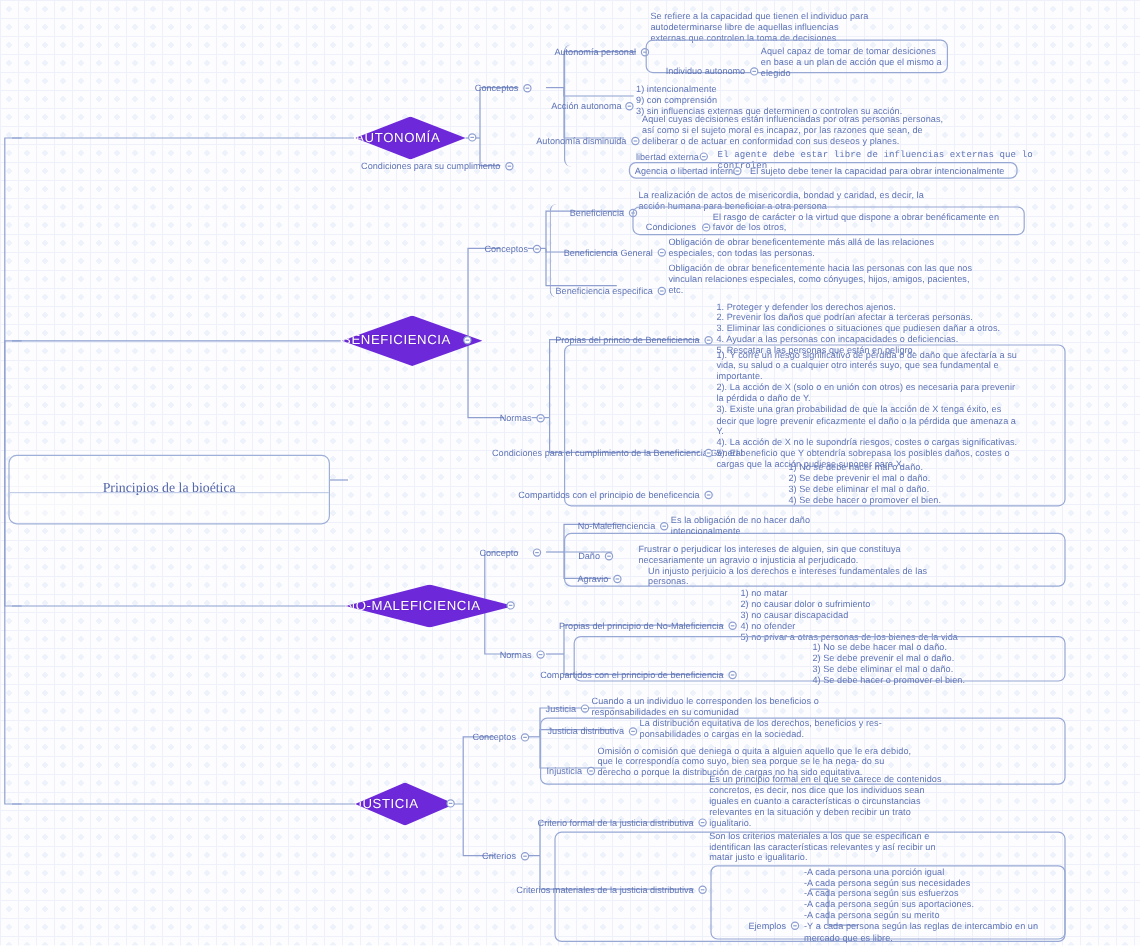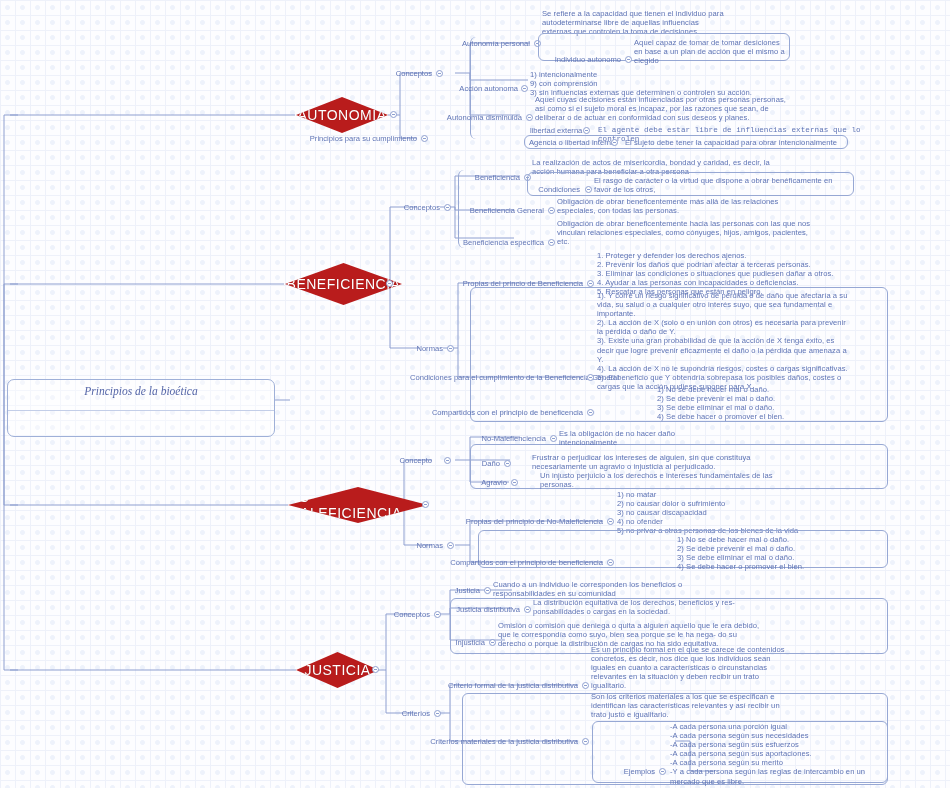--- a/index.html
+++ b/index.html
@@ -28,42 +28,42 @@
   }
   .lbl{
     position:absolute;color:#5f74b5;
     font-size:7.6px;line-height:9.1px;white-space:nowrap;
   }
   .lbl.r{text-align:right;}
 
   
   .diamond{
     position:absolute;
-    background:#b91c1c;
+    background:#6d28d9;
     color:#ffffff;
-    display:flex;align-items:center;justify-content:center;
-    font-size:14px;letter-spacing:.5px;
+    display:flex;align-items:center;
+    font-size:11px;letter-spacing:.5px;
     clip-path:polygon(50% 0,100% 50%,50% 100%,0 50%);
     text-shadow:0 0 1px rgba(0,0,0,.25);
   }
 
   
   .root{
     position:absolute;
     border:1px solid #9fb0d8;
     border-radius:7px;
     background:rgba(255,255,255,.35);
     box-sizing:border-box;
   }
   .root .rtitle,.root .rsub{
     position:absolute;left:0;width:100%;
     text-align:center;color:#5566a8;
     font-family:"Liberation Serif", serif;
   }
-  .root .rtitle{top:5px;font-size:11.5px;font-style:italic;}
+  .root .rtitle{top:21px;font-size:11.5px;}
   .root .rsub{top:36px;font-size:11.5px;line-height:15px;}
   .root .rdiv{position:absolute;left:0;top:30px;width:100%;height:1px;background:#c3cee8;}
 
   
   .frame{
     position:absolute;
     border:1px solid #97a8d4;
     border-radius:6px;
     box-sizing:border-box;
     background:transparent;
@@ -162,21 +162,21 @@
 <div class="tog" style="left:422px;top:501px;"></div>
 
 <div class="diamond" style="left:296px;top:652px;width:83px;height:36px;">
   <span>JUSTICIA</span>
 </div>
 <div class="tog" style="left:372px;top:666px;"></div>
 
 <div class="lbl r" style="left:357px;top:69px;width:75px;">Conceptos</div>
 <div class="tog" style="left:436px;top:70px;"></div>
 
-<div class="lbl r" style="left:277px;top:134px;width:140px;">Principios para su cumplimiento</div>
+<div class="lbl r" style="left:277px;top:134px;width:140px;">Condiciones para su cumplimiento</div>
 <div class="tog" style="left:421px;top:135px;"></div>
 
 <div class="frame" style="left:470px;top:37px;width:318px;height:102px;border-right:none;border-top:none;border-bottom:none;"></div>
 
 <div class="lbl r" style="left:440px;top:39px;width:90px;">Autonomía personal</div>
 <div class="tog" style="left:534px;top:40px;"></div>
 <div class="txt" style="left:542px;top:9px;width:248px;">Se refiere a la capacidad que tienen el individuo para
 autodeterminarse libre de aquellas influencias
 externas que controlen la toma de decisiones</div>
 
@@ -338,21 +338,21 @@
 iguales en cuanto a características o circunstancias
 relevantes en la situación y deben recibir un trato
 igualitario.</div>
 
 <div class="frame" style="left:462px;top:693px;width:426px;height:92px;"></div>
 
 <div class="lbl r" style="left:430px;top:737px;width:148px;">Criterios materiales de la justicia distributiva</div>
 <div class="tog" style="left:582px;top:738px;"></div>
 <div class="txt" style="left:591px;top:692px;width:300px;">Son los criterios materiales a los que se especifican e
 identifican las características relevantes y así recibir un
-trato justo e igualitario.</div>
+matar justo e igualitario.</div>
 
 <div class="frame" style="left:592px;top:721px;width:296px;height:62px;"></div>
 <div class="lbl r" style="left:600px;top:767px;width:55px;">Ejemplos</div>
 <div class="tog" style="left:659px;top:768px;"></div>
 <div class="txt" style="left:670px;top:722px;width:230px;">-A cada persona una porción igual
 -A cada persona según sus necesidades
 -A cada persona según sus esfuerzos
 -A cada persona según sus aportaciones.
 -A cada persona según su merito
 -Y a cada persona según las reglas de intercambio en un

